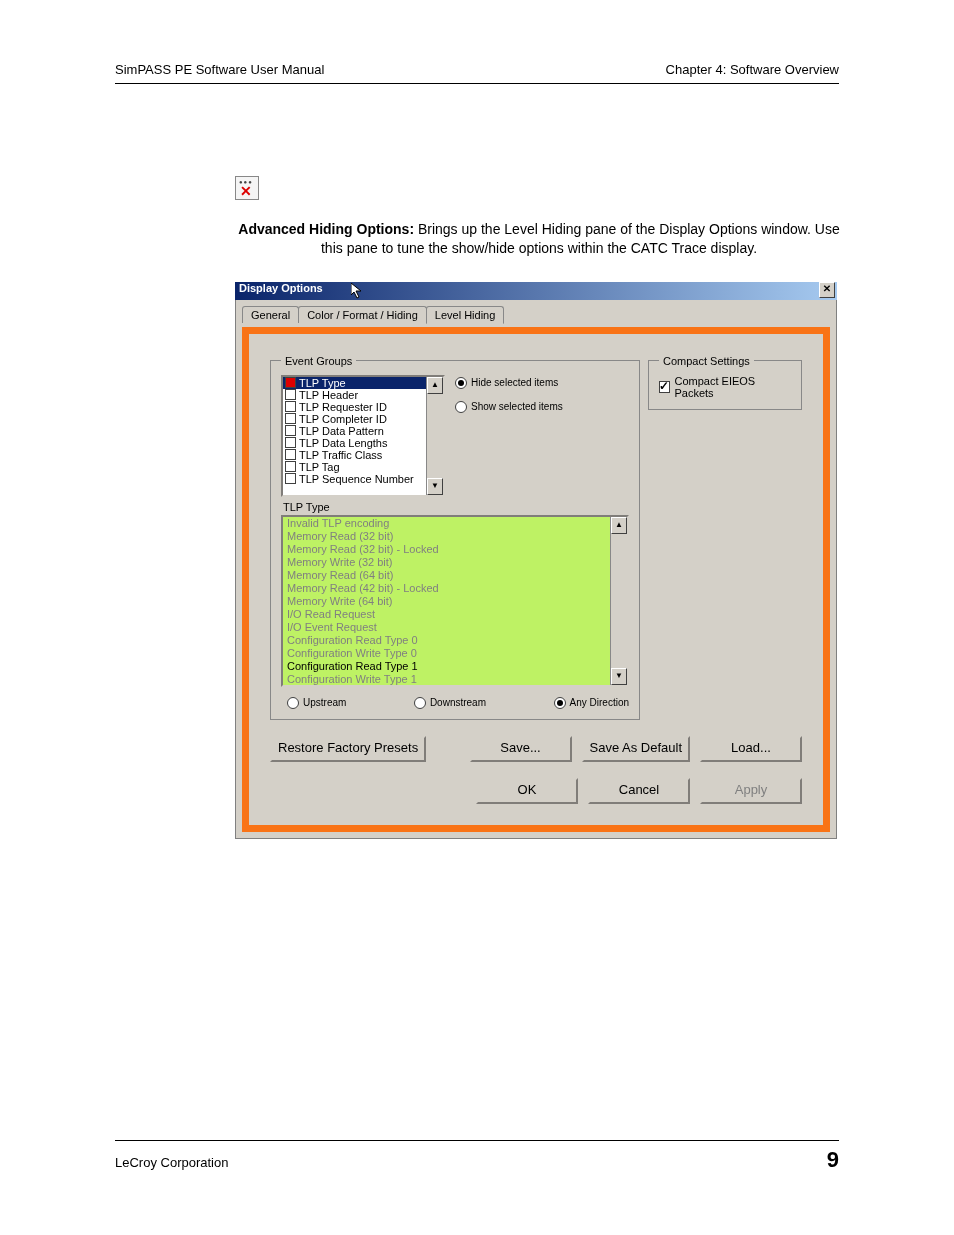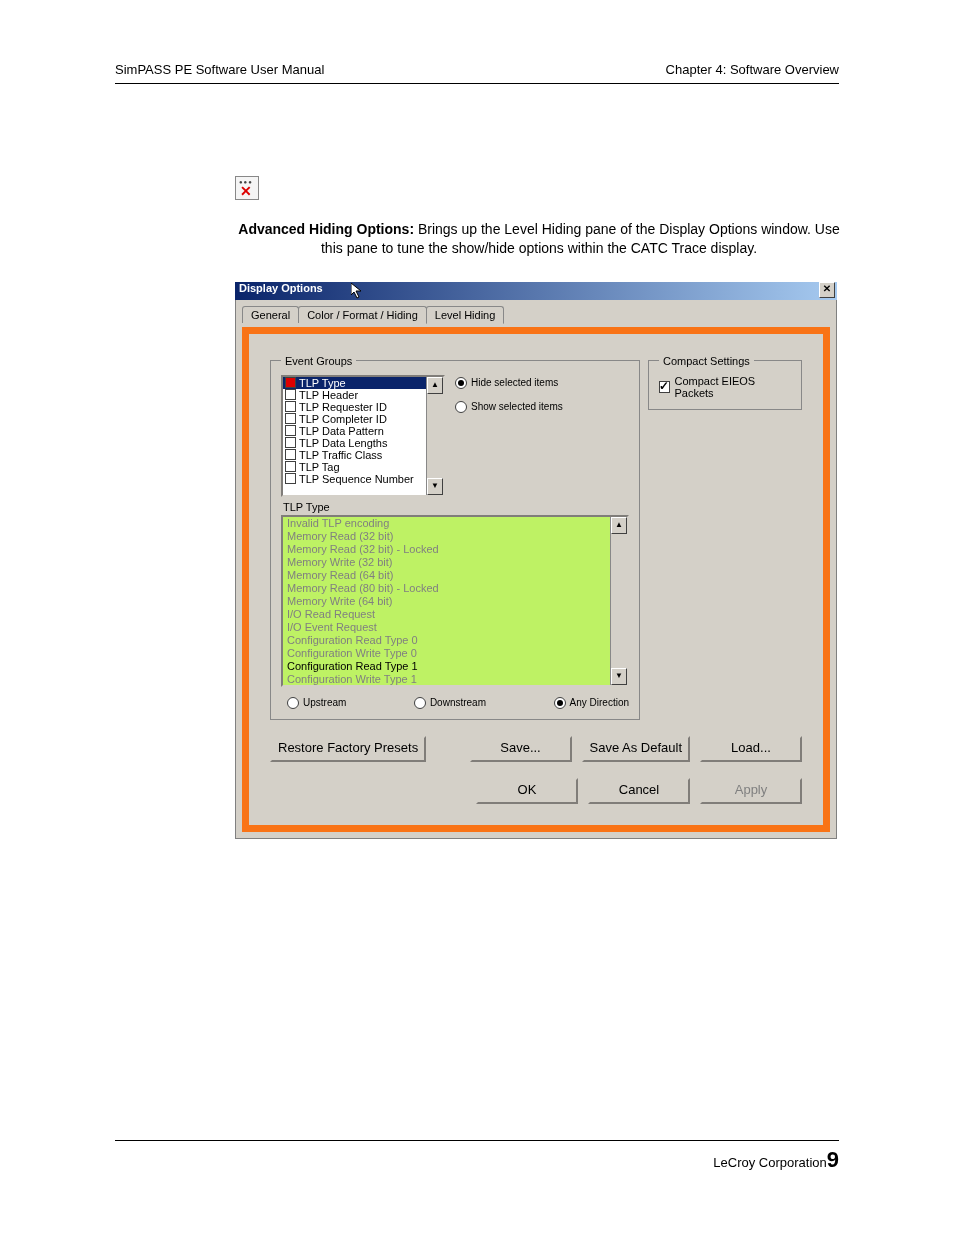--- a/index.html
+++ b/index.html
@@ -316,21 +316,21 @@
     right: 115px;
     bottom: 62px;
   }
   .footer-rule {
     border: 0;
     border-top: 1px solid #000;
     margin: 0 0 6px 0;
   }
   .footer-row {
     display: flex;
-    justify-content: flex-end;
+    justify-content: space-between;
     font-size: 13px;
     align-items: baseline;
   }
   .footer-row .pn {
     font-weight: bold;
     font-size: 22px;
   }
   .cursor-svg {
     position: absolute;
     margin-left: 112px;
@@ -435,21 +435,21 @@
               </div>
 
               <div class="subsection-label">TLP Type</div>
               <div class="sublist">
                 <div class="list-inner" id="sub-list">
                     <div class="sli">Invalid TLP encoding</div>
                     <div class="sli">Memory Read (32 bit)</div>
                     <div class="sli">Memory Read (32 bit) - Locked</div>
                     <div class="sli">Memory Write (32 bit)</div>
                     <div class="sli">Memory Read (64 bit)</div>
-                    <div class="sli">Memory Read (80 bit) - Locked</div>
+                    <div class="sli">Memory Read (42 bit) - Locked</div>
                     <div class="sli">Memory Write (64 bit)</div>
                     <div class="sli">I/O Read Request</div>
                     <div class="sli">I/O Event Request</div>
                     <div class="sli">Configuration Read Type 0</div>
                     <div class="sli">Configuration Write Type 0</div>
                     <div class="sli enabled">Configuration Read Type 1</div>
                     <div class="sli">Configuration Write Type 1</div>
                   </div>
                 <div class="list-scroll">
                   <div class="sbtn">▲</div>

